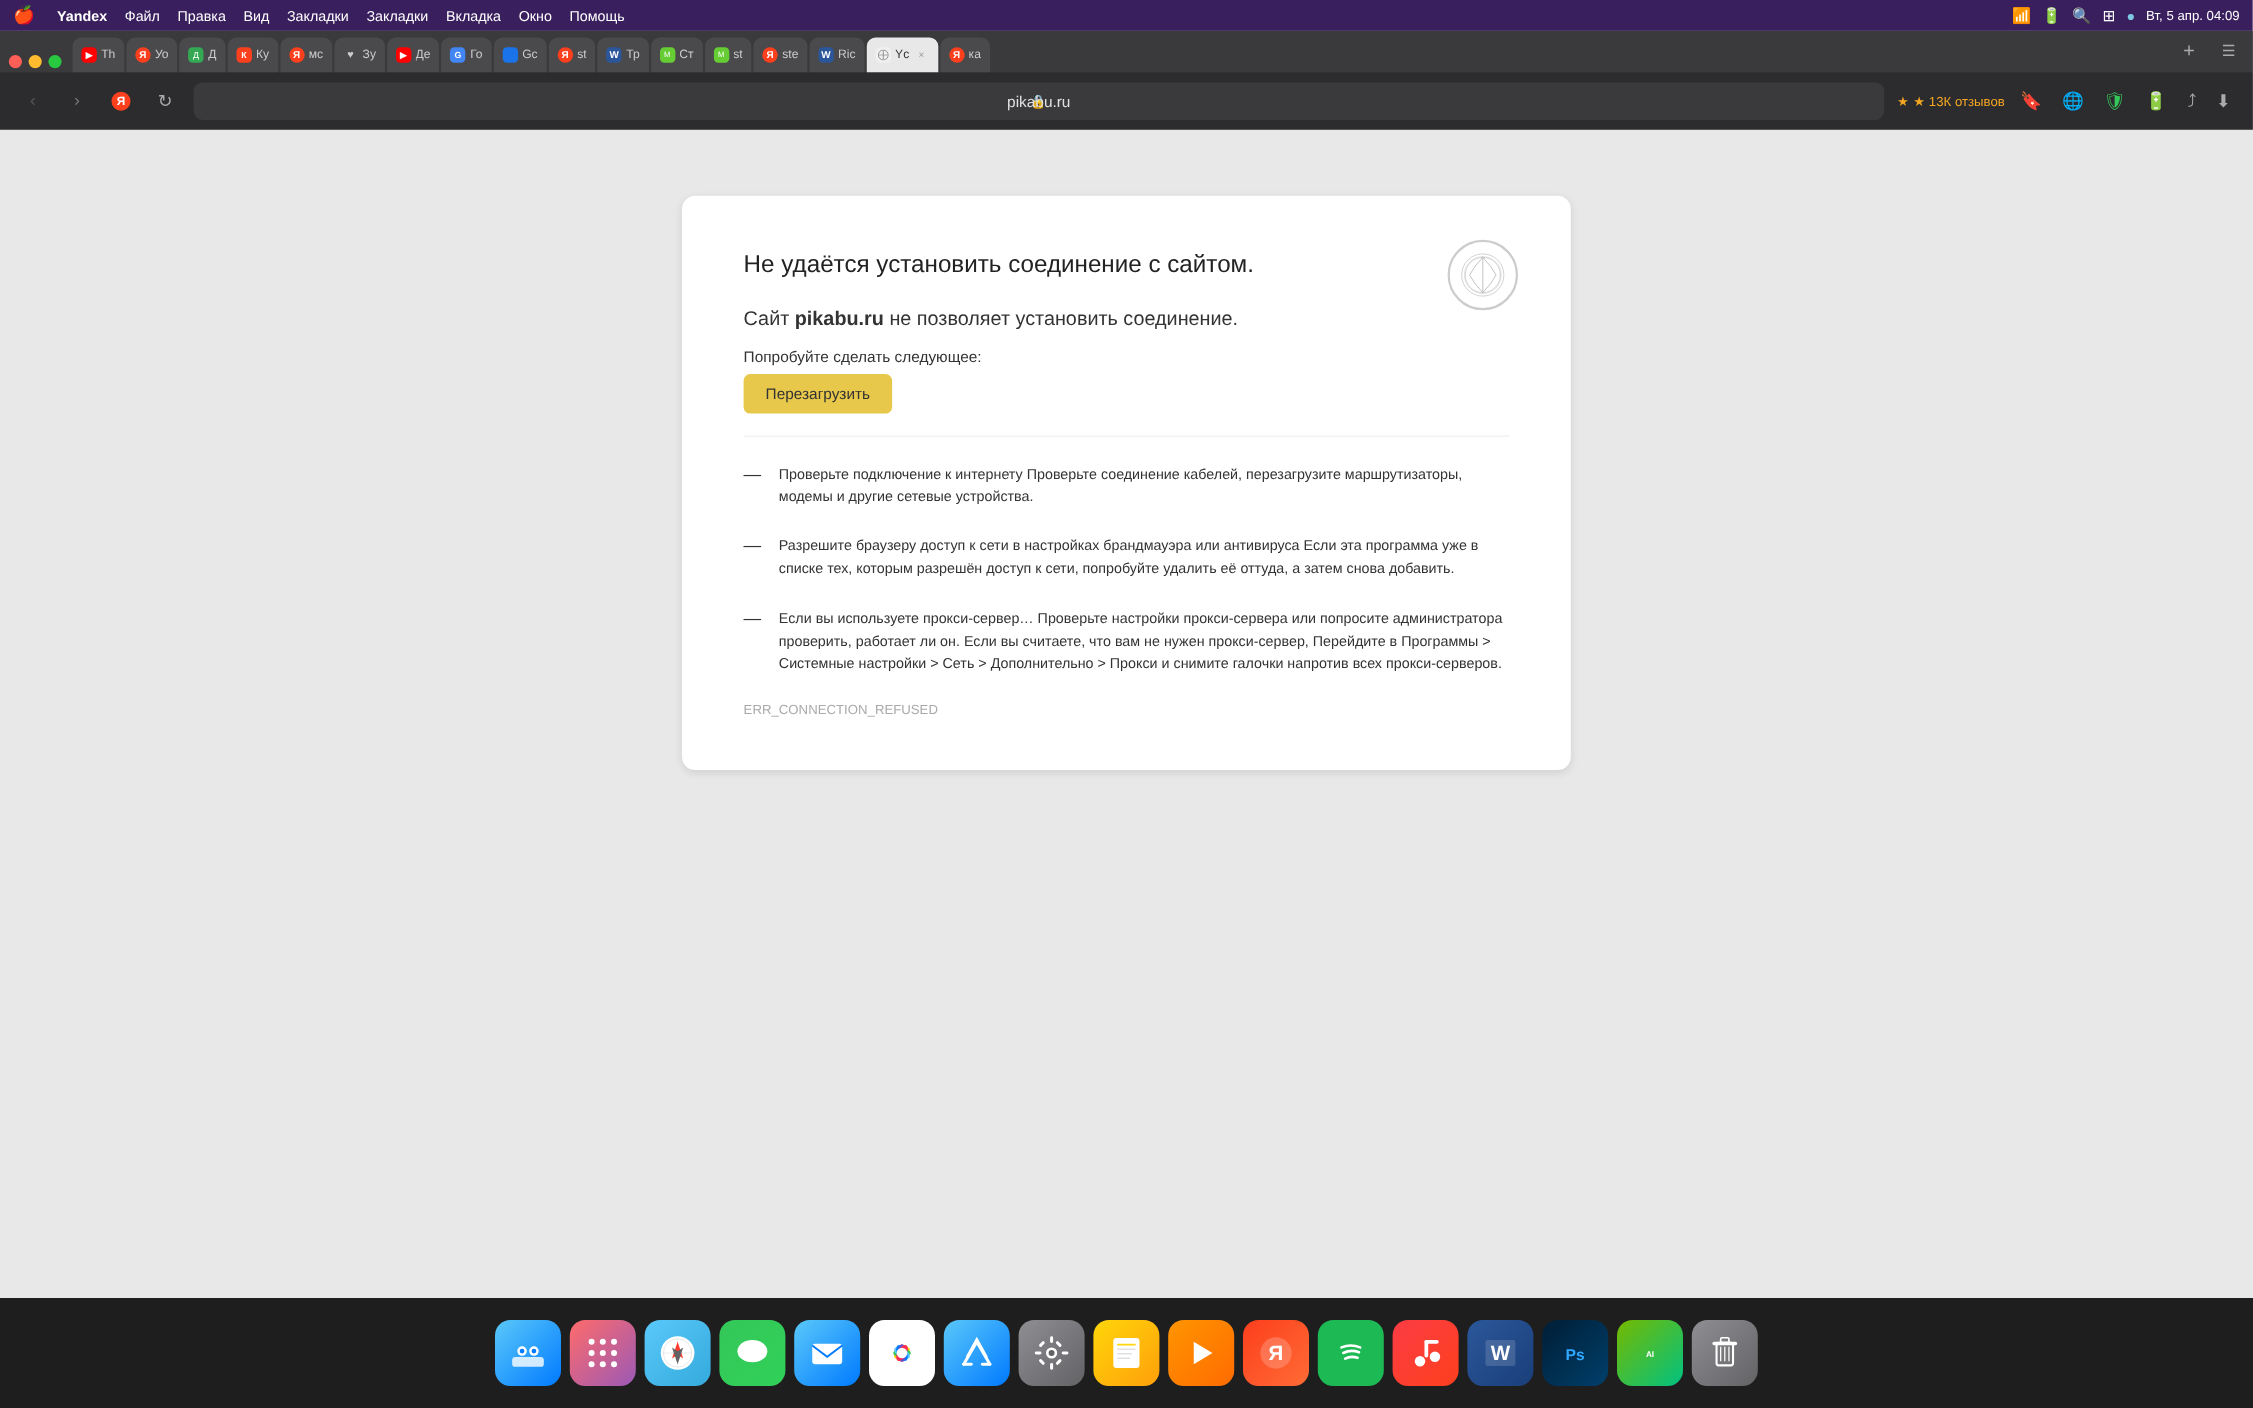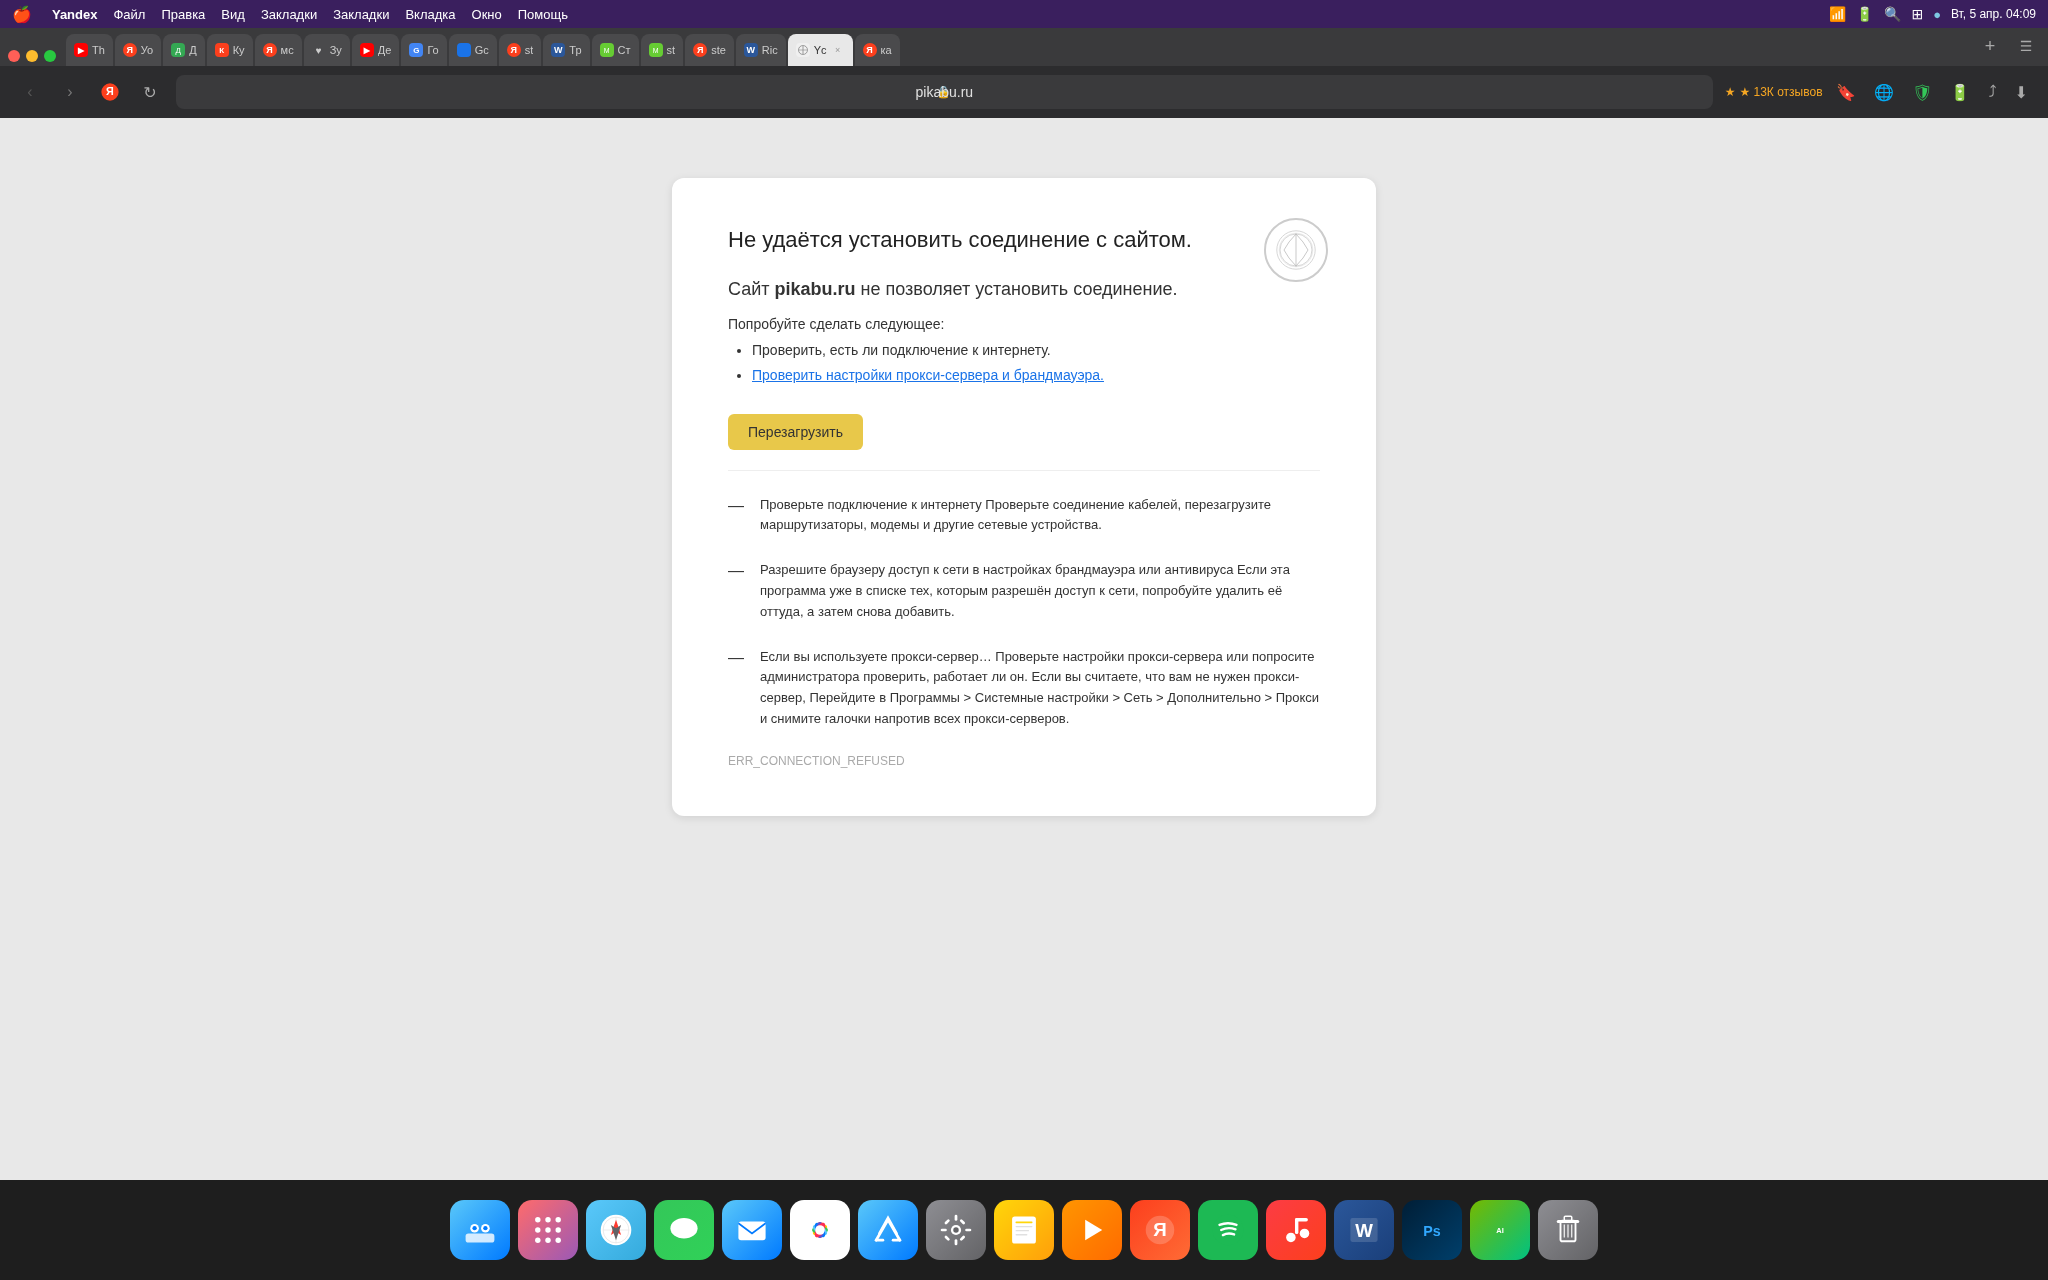--- a/index.html
+++ b/index.html
@@ -212,21 +212,21 @@
       background: #e8e8e8;
       display: flex;
       align-items: flex-start;
       justify-content: center;
       padding: 60px 20px 20px;
       overflow: auto;
     }
 
     
     .error-card {
-      width: 704px;
+      width: 808px;
       background: white;
       border-radius: 12px;
       padding: 48px 56px;
       position: relative;
       box-shadow: 0 2px 8px rgba(0,0,0,0.1);
     }
     .error-logo {
       position: absolute;
       top: 40px;
       right: 48px;
@@ -535,26 +535,20 @@
 
     
     <p class="error-subtitle">
       Сайт <strong>pikabu.ru</strong> не позволяет установить соединение.
     </p>
 
     
     <p class="error-try-label">Попробуйте сделать следующее:</p>
 
     
-    <ul class="error-list">
-      <li>Проверить, есть ли подключение к интернету.</li>
-      <li>
-        <a href="#">Проверить настройки прокси-сервера и брандмауэра.</a>
-      </li>
-    </ul>
 
     
     <button class="reload-btn">Перезагрузить</button>
 
     
     <div class="error-details">
       <div class="error-detail-item">
         <span class="error-dash">—</span>
         <p class="error-detail-text">Проверьте подключение к интернету Проверьте соединение кабелей, перезагрузите маршрутизаторы, модемы и другие сетевые устройства.</p>
       </div>

